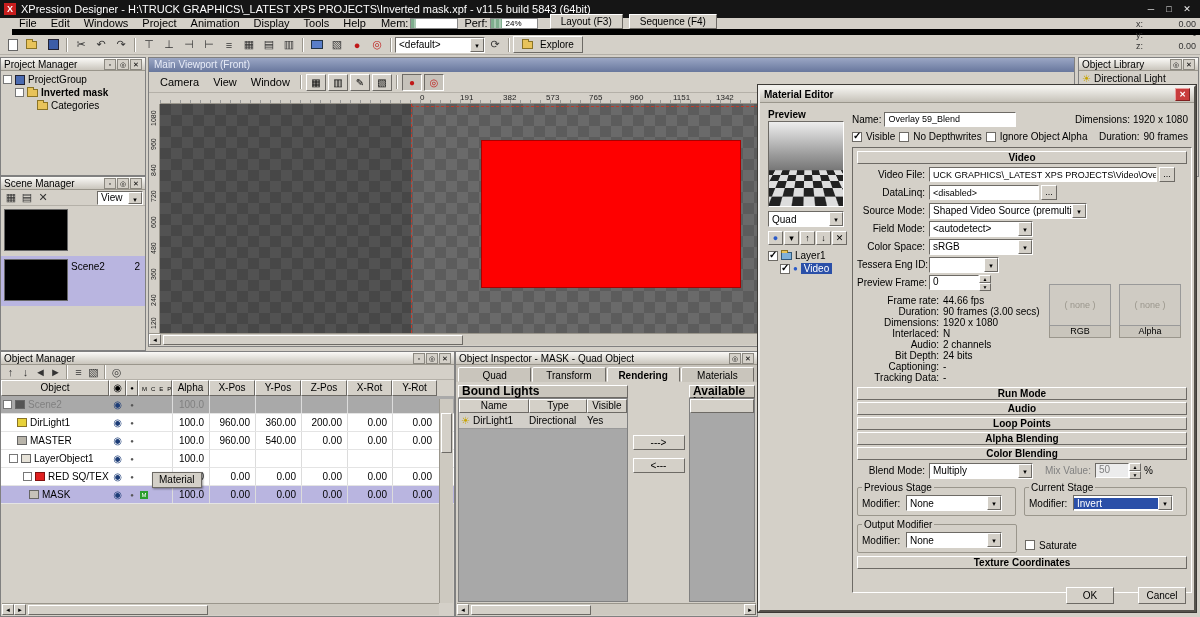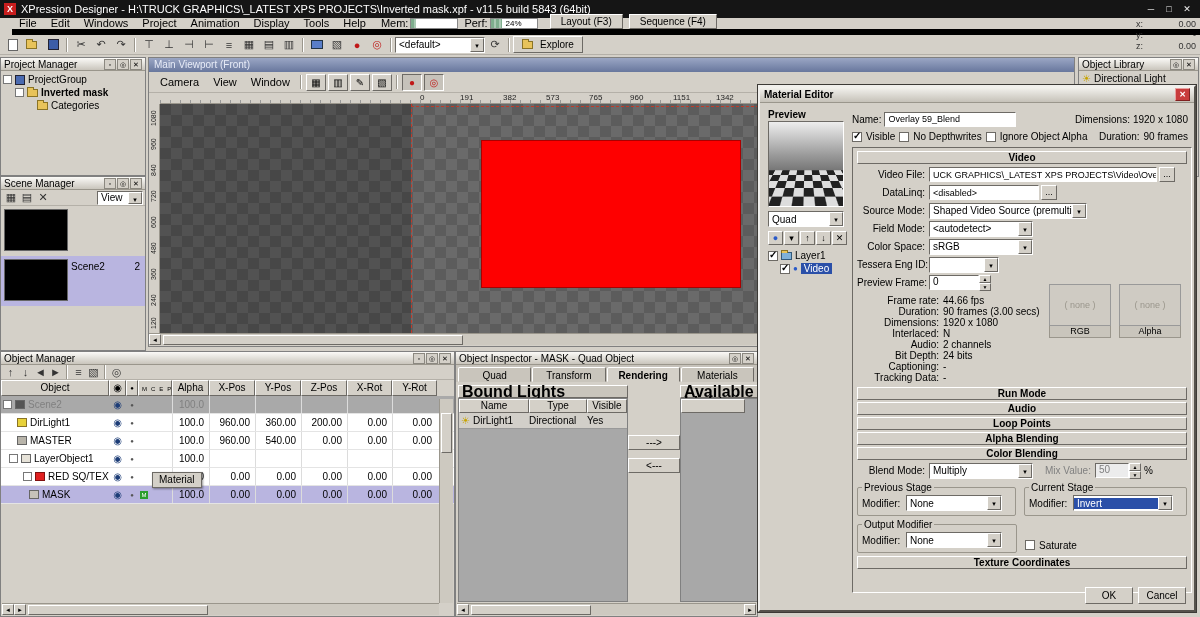--- a/index.html
+++ b/index.html
@@ -108,21 +108,21 @@
 
 
 #oi{left:455px;top:351px;width:303px;height:266px;}
 #oi .tabs{display:flex;height:17px;padding:2px 2px 0 2px;background:#c6c2ba;}
 .tab{flex:1;text-align:center;font-size:10px;line-height:15px;border:1px solid;border-color:#fff #6d6a65 transparent #fff;background:#c9c5bc;margin-right:1px;border-radius:2px 2px 0 0;}
 .tab.active{background:#d4d0c8;font-weight:bold;}
 #oi .body{position:absolute;left:2px;right:2px;top:33px;bottom:14px;background:#d4d0c8;display:flex;}
 .lzone{width:170px;display:flex;flex-direction:column;}
 .mzone{width:62px;display:flex;flex-direction:column;align-items:center;padding-top:46px;}
 .rzone{flex:1;display:flex;flex-direction:column;}
-.lhbar{height:13px;background:#c9c5bc;border:1px solid;border-color:#fff #6d6a65 #6d6a65 #fff;font-size:16px;font-weight:bold;text-align:left;padding:0 3px;line-height:11px;}
+.lhbar{height:13px;background:#c9c5bc;border:1px solid;border-color:#fff #6d6a65 #6d6a65 #fff;font-size:12px;font-weight:bold;text-align:left;padding:0 3px;line-height:11px;}
 .ltable{flex:1;background:#a8a8a8;border:1px solid #808080;display:flex;flex-direction:column;}
 .lth{display:flex;height:14px;}
 .lth .hc{line-height:12px;}
 .ltr{display:flex;height:16px;background:#d2cfc9;border-bottom:1px solid #999;font-size:10px;align-items:center;}
 .arrbtn{width:52px;height:15px;font-size:10px;text-align:center;line-height:13px;margin:4px 0;}
 #oi .bottom{position:absolute;left:1px;right:1px;bottom:1px;height:12px;background:#cdc9c0;border-top:1px solid #9a968c;display:flex;align-items:center;}
 
 
 #ol{left:1078px;top:57px;width:121px;height:120px;}
 #ol .item{display:flex;align-items:center;height:14px;padding:2px 3px;font-size:10px;white-space:nowrap;overflow:hidden;}
@@ -159,21 +159,21 @@
 .nones{position:absolute;right:10px;top:136px;display:flex;gap:8px;}
 .nonebox{width:62px;}
 .nonebox .nb{width:62px;height:42px;border:1px solid #999;background:#cfcbc3;color:#9a968c;display:flex;align-items:center;justify-content:center;font-size:9px;}
 .nonebox .nl{height:12px;background:#c9c5bc;border:1px solid #9a968c;border-top:none;text-align:center;font-size:9px;line-height:11px;}
 .grow{display:flex;gap:8px;margin:3px 0;}
 fieldset.gbox{border:1px solid #9a968c;border-radius:2px;padding:2px 4px 4px 4px;}
 fieldset.gbox legend{font-size:10px;padding:0 2px;}
 .gb1{width:160px;}.gb2{width:164px;}
 .gray{color:#808080;}
 .focuscombo .val{background:#2a4fa8;color:#fff;}
-#me .okrow{position:absolute;right:8px;bottom:6px;display:flex;gap:5px;padding-left:48px;}
+#me .okrow{position:absolute;right:8px;bottom:6px;display:flex;gap:24px;padding-left:48px;}
 .okbtn{width:48px;height:17px;font-size:10px;text-align:center;line-height:15px;}
 </style>
 </head>
 <body>
 
 <div id="titlebar">
   <span class="appico">X</span>
   <span class="t">XPression Designer - H:\TRUCK GRAPHICS\_LATEST XPS PROJECTS\Inverted mask.xpf - v11.5 build 5843 (64bit)</span>
   <span class="wbtn">─</span>
   <span class="wbtn">□</span>

